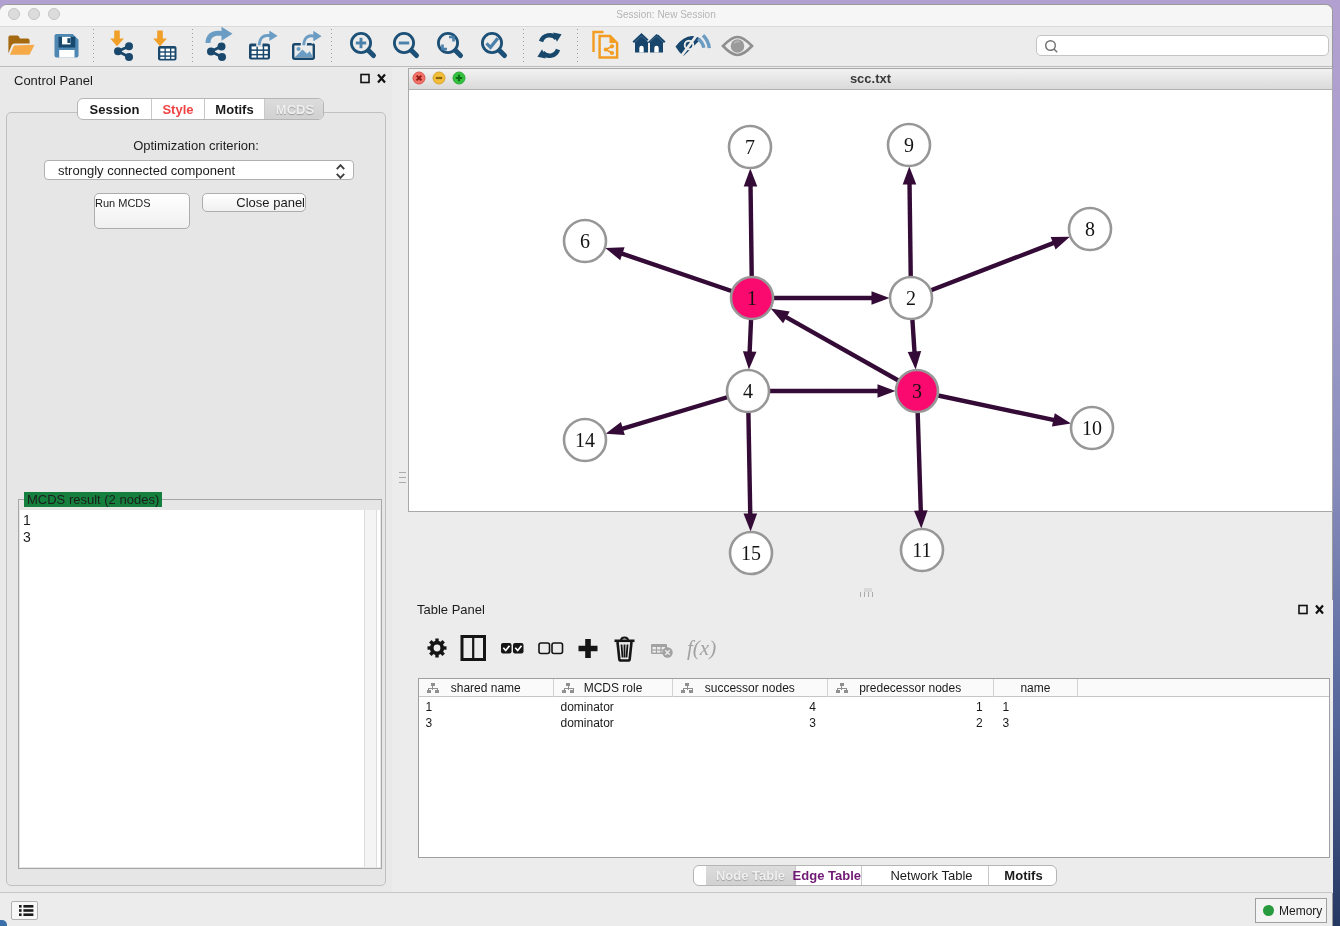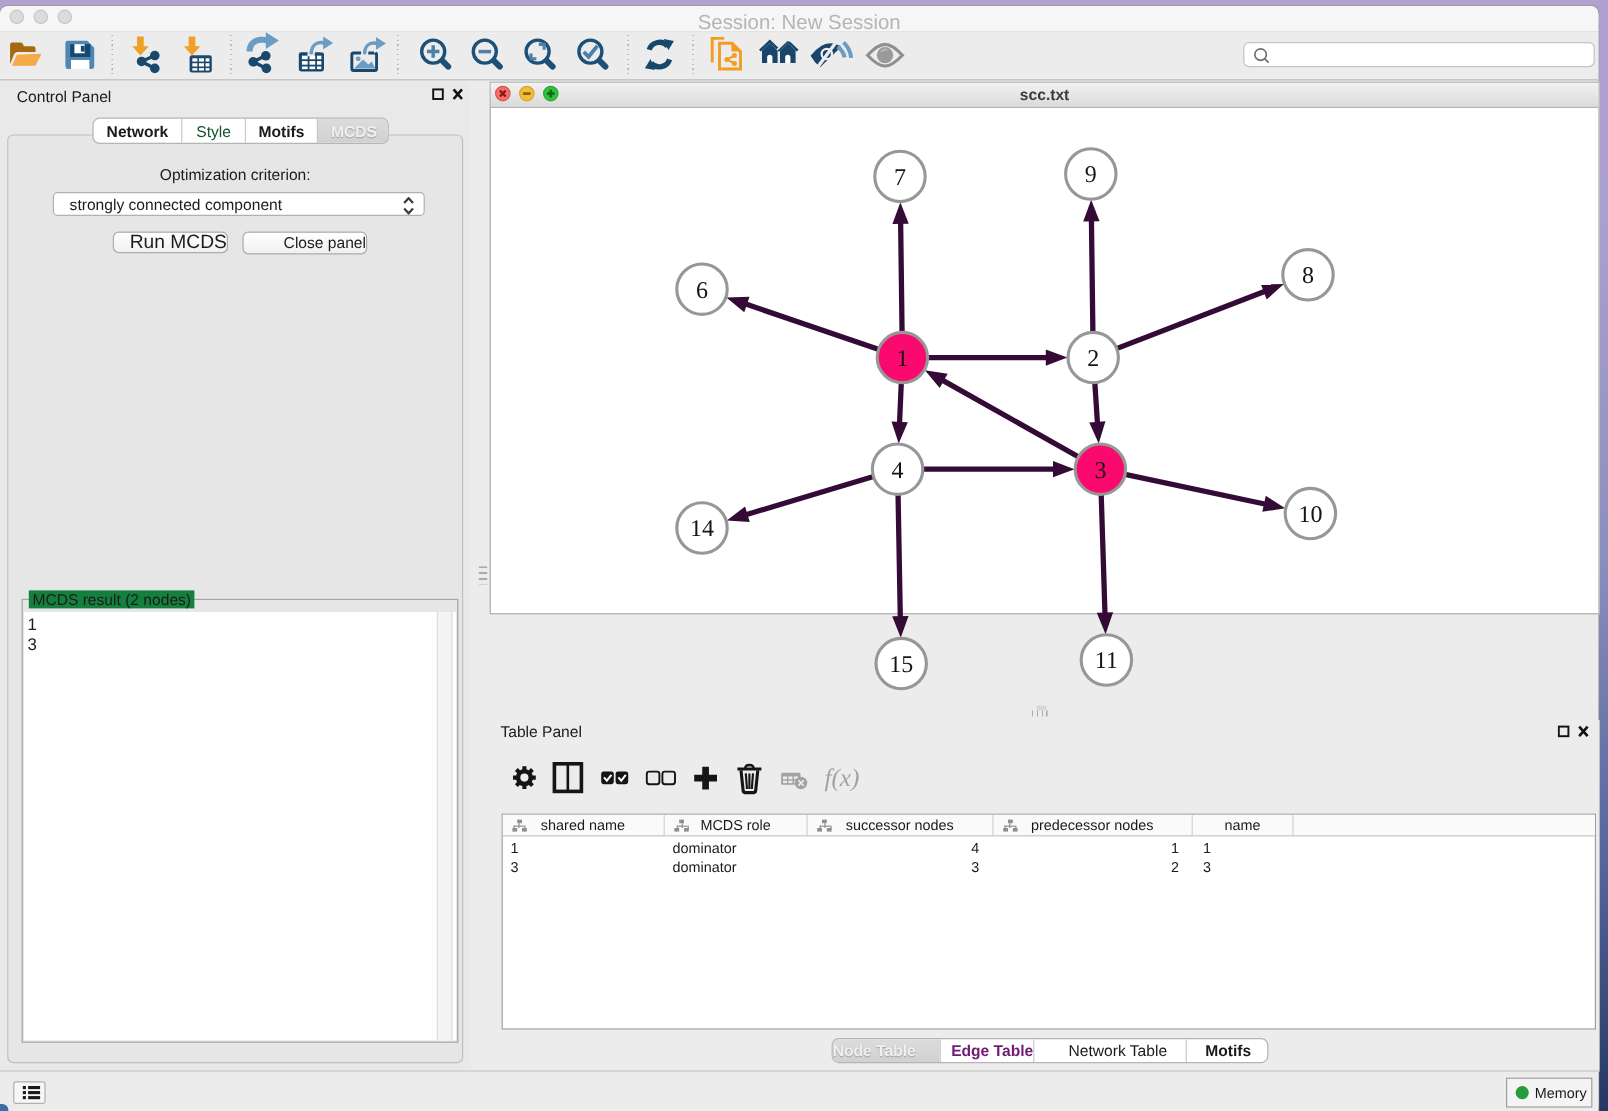--- a/index.html
+++ b/index.html
@@ -4,21 +4,21 @@
 <style>
 * { margin:0; padding:0; box-sizing:border-box; }
 html,body { width:1340px; height:926px; overflow:hidden; font-family:"Liberation Sans", sans-serif; }
 #desktop { position:absolute; left:0; top:0; width:1340px; height:926px;
   background:linear-gradient(180deg,#b2a0d0 0%,#a99fce 22%,#8b8fbe 50%,#53659a 78%,#243862 100%); }
 #win { position:absolute; left:0; top:4px; width:1333px; height:922px;
   background:#ececec; border-radius:7px 7px 0 0; border:1px solid #9a9a9a; border-bottom:none; border-left:none; }
 #titlebar { position:absolute; left:0; top:0; width:100%; height:22px;
   background:#f6f6f6; border-radius:7px 7px 0 0; border-bottom:1px solid #dadada; }
 #titlebar .t { position:absolute; left:0; right:0; top:4px; text-align:center;
-  font-size:17px; color:#b5b5b5; }
+  font-size:10px; color:#b5b5b5; }
 .tl { position:absolute; top:3px; width:12px; height:12px; border-radius:50%;
   background:#dcdcdc; border:1px solid #c6c6c6; }
 #toolbar { position:absolute; left:0; top:22px; width:100%; height:40px;
   background:#ececec; border-bottom:1px solid #bcbcbc; }
 .sep { position:absolute; top:2px; height:33px; width:1px;
   background-image:repeating-linear-gradient(180deg,#9d9d9d 0 1px,transparent 1px 4px); }
 .ic { position:absolute; top:-2px; }
 #searchbox { position:absolute; left:1036px; top:7.5px; width:293px; height:21px;
   background:#fff; border:1px solid #c4c4c4; border-radius:5px; }
 #cpanel { position:absolute; left:0; top:63px; width:392px; height:825px; background:#e9e9e9; }
@@ -214,33 +214,33 @@
     </div>
   </div>
   <div id="cpanel">
     <div style="position:absolute;left:14px;top:5px;font-size:13px;color:#1c1c1c">Control Panel</div>
     <svg style="position:absolute;left:360px;top:5px" width="30" height="12">
       <rect x="1" y="1.5" width="8" height="8" fill="none" stroke="#111" stroke-width="1.6"></rect>
       <path d="M18 1.5 L25 9.5 M25 1.5 L18 9.5" stroke="#111" stroke-width="2.2"></path>
     </svg>
     <div style="position:absolute;left:6px;top:44px;width:380px;height:774px;background:#e6e6e6;border:1px solid #c0c0c0;border-radius:5px"></div>
     <div id="cptabs" style="position:absolute;left:77px;top:30px;width:247px;height:22px;background:#fff;border:1px solid #b5b5b5;border-radius:6px;overflow:hidden">
-      <div style="position:absolute;left:0;top:0;width:74px;height:22px;border-right:1px solid #c9c9c9;text-align:center;font-size:13px;font-weight:bold;line-height:21px;color:#1a1a1a">Network</div>
-      <div style="position:absolute;left:74px;top:0;width:53px;height:22px;border-right:1px solid #c9c9c9;text-align:center;font-size:13px;font-weight:normal;line-height:21px;color:#14532d">Style</div>
+      <div style="position:absolute;left:0;top:0;width:74px;height:22px;border-right:1px solid #c9c9c9;text-align:center;font-size:13px;font-weight:bold;line-height:21px;color:#1a1a1a">Session</div>
+      <div style="position:absolute;left:74px;top:0;width:53px;height:22px;border-right:1px solid #c9c9c9;text-align:center;font-size:13px;font-weight:bold;line-height:21px;color:#ef4444">Style</div>
       <div style="position:absolute;left:127px;top:0;width:60px;height:22px;border-right:1px solid #c9c9c9;text-align:center;font-size:13px;font-weight:bold;line-height:21px;color:#1a1a1a">Motifs</div>
       <div class="etched" style="position:absolute;left:187px;top:0;width:60px;height:22px;background:linear-gradient(180deg,#dcdcdc,#d0d0d0);text-align:center;font-size:13px;font-weight:bold;line-height:21px">MCDS</div>
     </div>
     <div style="position:absolute;left:6px;top:70px;width:380px;text-align:center;font-size:13px;color:#1c1c1c">Optimization criterion:</div>
     <div style="position:absolute;left:44px;top:92px;width:310px;height:20px;background:#fff;border:1px solid #b0b0b0;border-radius:4px">
       <span style="position:absolute;left:13px;top:2px;font-size:13px;color:#1c1c1c">strongly connected component</span>
       <svg style="position:absolute;right:7px;top:2.5px" width="11" height="15">
         <path d="M1.8 5.2 L5.5 1.2 L9.2 5.2 M1.8 9.8 L5.5 13.8 L9.2 9.8" fill="none" stroke="#3f3f3f" stroke-width="1.9"></path>
       </svg>
     </div>
-    <div style="position:absolute;left:94px;top:125px;width:96px;height:18px;background:linear-gradient(180deg,#fff,#f0f0f0);border:1px solid #adadad;border-radius:5px;text-align:right;font-size:16px;line-height:18px;color:#1c1c1c">Run MCDS</div>
+    <div style="position:absolute;left:94px;top:125px;width:96px;height:36px;background:linear-gradient(180deg,#fff,#f0f0f0);border:1px solid #adadad;border-radius:5px;text-align:left;font-size:11px;line-height:18px;color:#1c1c1c">Run MCDS</div>
     <div style="position:absolute;left:202px;top:125px;width:104px;height:19px;background:linear-gradient(180deg,#fff,#f0f0f0);border:1px solid #adadad;border-radius:5px;text-align:right;font-size:13px;line-height:18px;color:#1c1c1c">Close panel</div>
     <div style="position:absolute;left:18px;top:431px;width:364px;height:370px;border:1px solid #a6a6a6"></div>
     <div style="position:absolute;left:24px;top:424px;padding:0 3px;background:#15803d;font-size:13px;color:#1c1c1c">MCDS result (2 nodes)</div>
     <div style="position:absolute;left:20px;top:442px;width:360px;height:357px;background:#fff">
       <div style="position:absolute;left:3px;top:2px;font-size:14px;color:#1c1c1c;line-height:16.5px">1<br>3</div>
       <div style="position:absolute;right:3px;top:0;width:13px;height:100%;background:#f4f4f4;border-left:1px solid #dcdcdc;border-right:1px solid #dcdcdc"></div>
     </div>
   </div>
   <div id="netwin">
     <div id="nettitle">scc.txt</div>
@@ -389,21 +389,21 @@
       <div class="td" style="left:409.1px;top:21px;width:155px;text-align:right">1</div>
       <div class="td" style="left:584px;top:21px">1</div>
       <div class="td" style="left:7px;top:37px">3</div>
       <div class="td" style="left:142px;top:37px">dominator</div>
       <div class="td" style="left:254.5px;top:37px;width:143px;text-align:right">3</div>
       <div class="td" style="left:409.1px;top:37px;width:155px;text-align:right">2</div>
       <div class="td" style="left:584px;top:37px">3</div>
     </div>
 
     <div style="position:absolute;left:285px;top:265px;width:364px;height:21px;background:#fff;border:1px solid #b5b5b5;border-radius:6px;overflow:hidden">
-      <div class="etched" style="position:absolute;left:0;top:0;width:90px;height:21px;background:linear-gradient(180deg,#dcdcdc,#d0d0d0);border-right:1px solid #c9c9c9;font-size:13px;font-weight:bold;line-height:20px">Node Table</div>
+      <div class="etched" style="position:absolute;left:12px;top:0;width:90px;height:21px;background:linear-gradient(180deg,#dcdcdc,#d0d0d0);border-right:1px solid #c9c9c9;text-align:center;font-size:13px;font-weight:bold;line-height:20px">Node Table</div>
       <div style="position:absolute;left:90px;top:0;width:78px;height:21px;border-right:1px solid #c9c9c9;text-align:right;font-size:13px;font-weight:bold;line-height:20px;color:#701a75">Edge Table</div>
       <div style="position:absolute;left:181px;top:0;width:114px;height:21px;border-right:1px solid #c9c9c9;text-align:center;font-size:13px;font-weight:normal;line-height:20px;color:#1a1a1a">Network Table</div>
       <div style="position:absolute;left:295px;top:0;width:69px;height:21px;text-align:center;font-size:13px;font-weight:bold;line-height:20px;color:#1a1a1a">Motifs</div>
     </div>
   </div>
   <div id="statusbar">
     <div style="position:absolute;left:11px;top:8px;width:27px;height:19px;background:#f7f7f7;border:1px solid #b0b0b0;border-radius:2px">
       <svg width="25" height="17" style="position:absolute;left:0;top:0">
         <g fill="#1a1a1a">
           <rect x="7" y="3" width="2.6" height="2.6"></rect>

